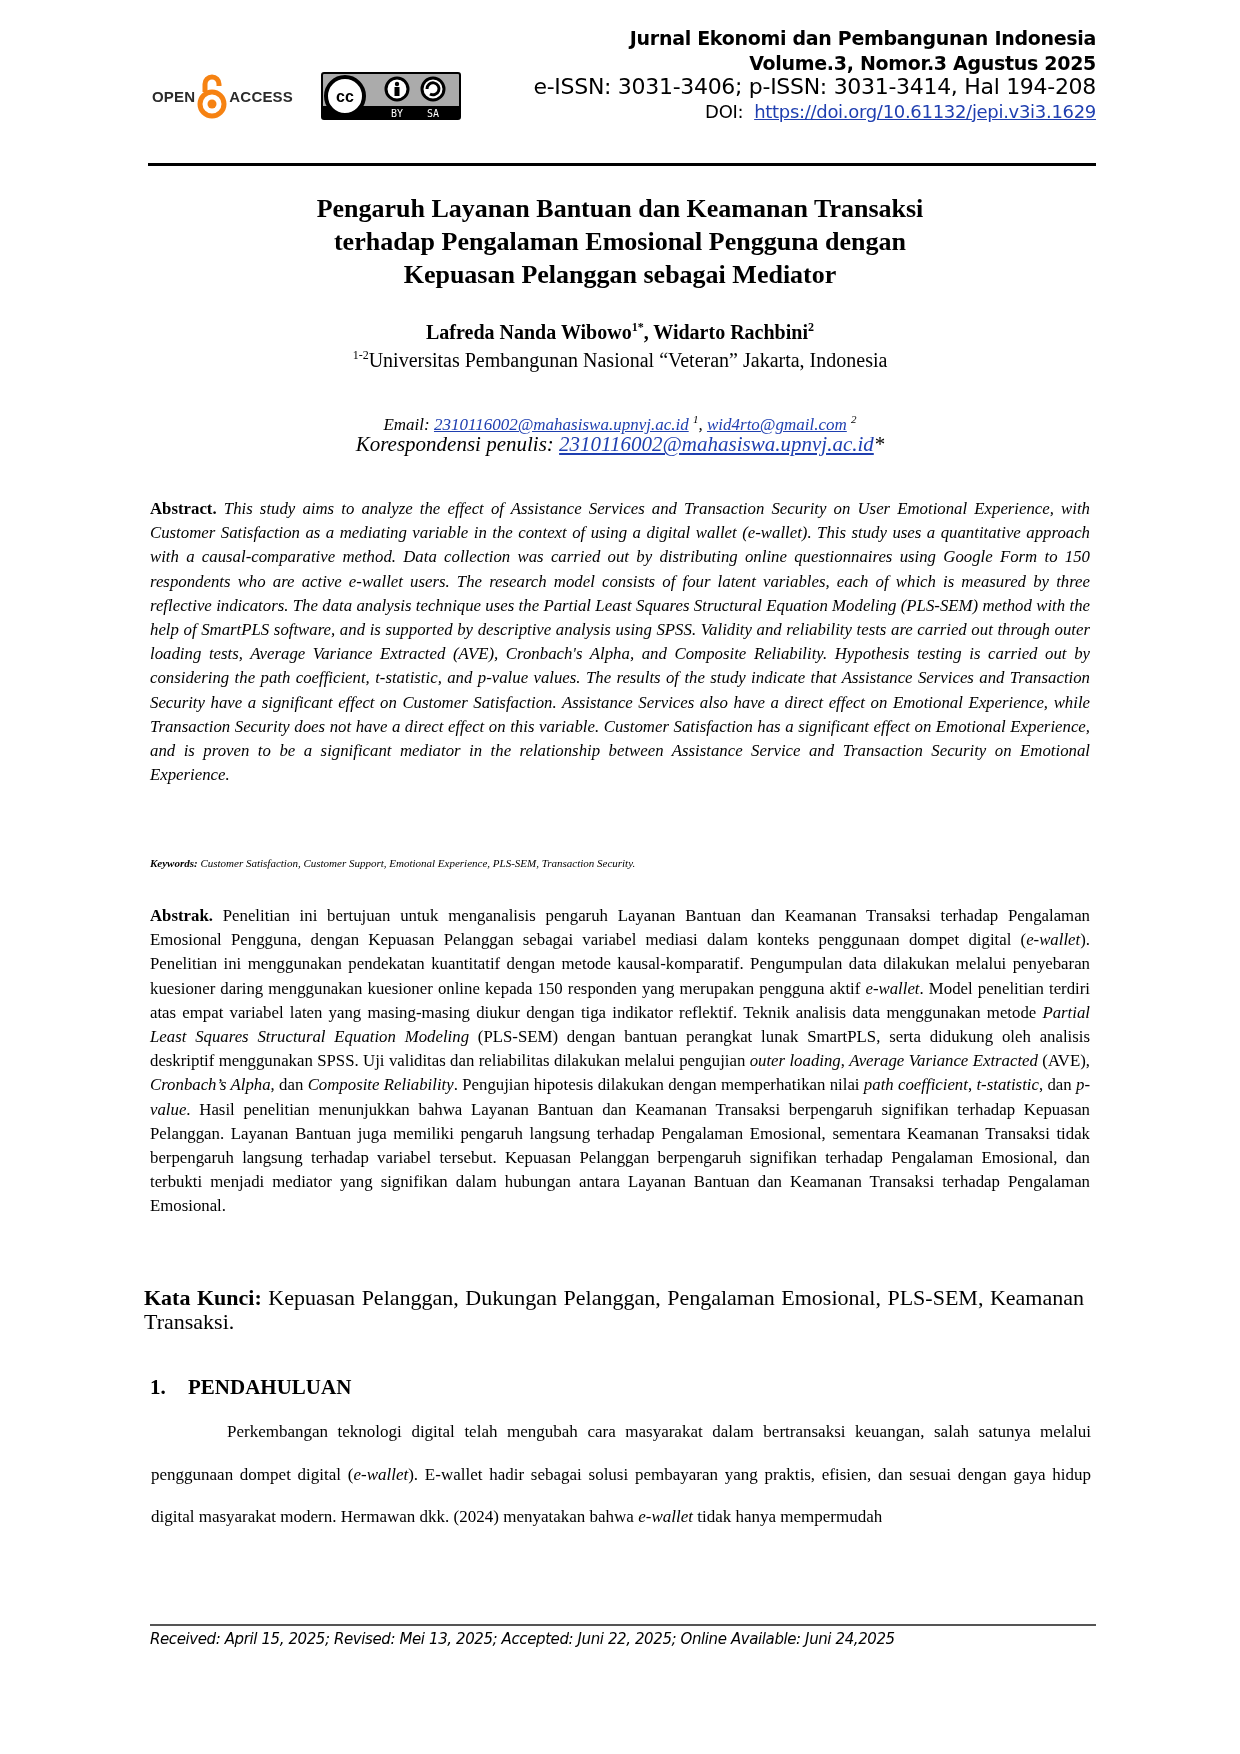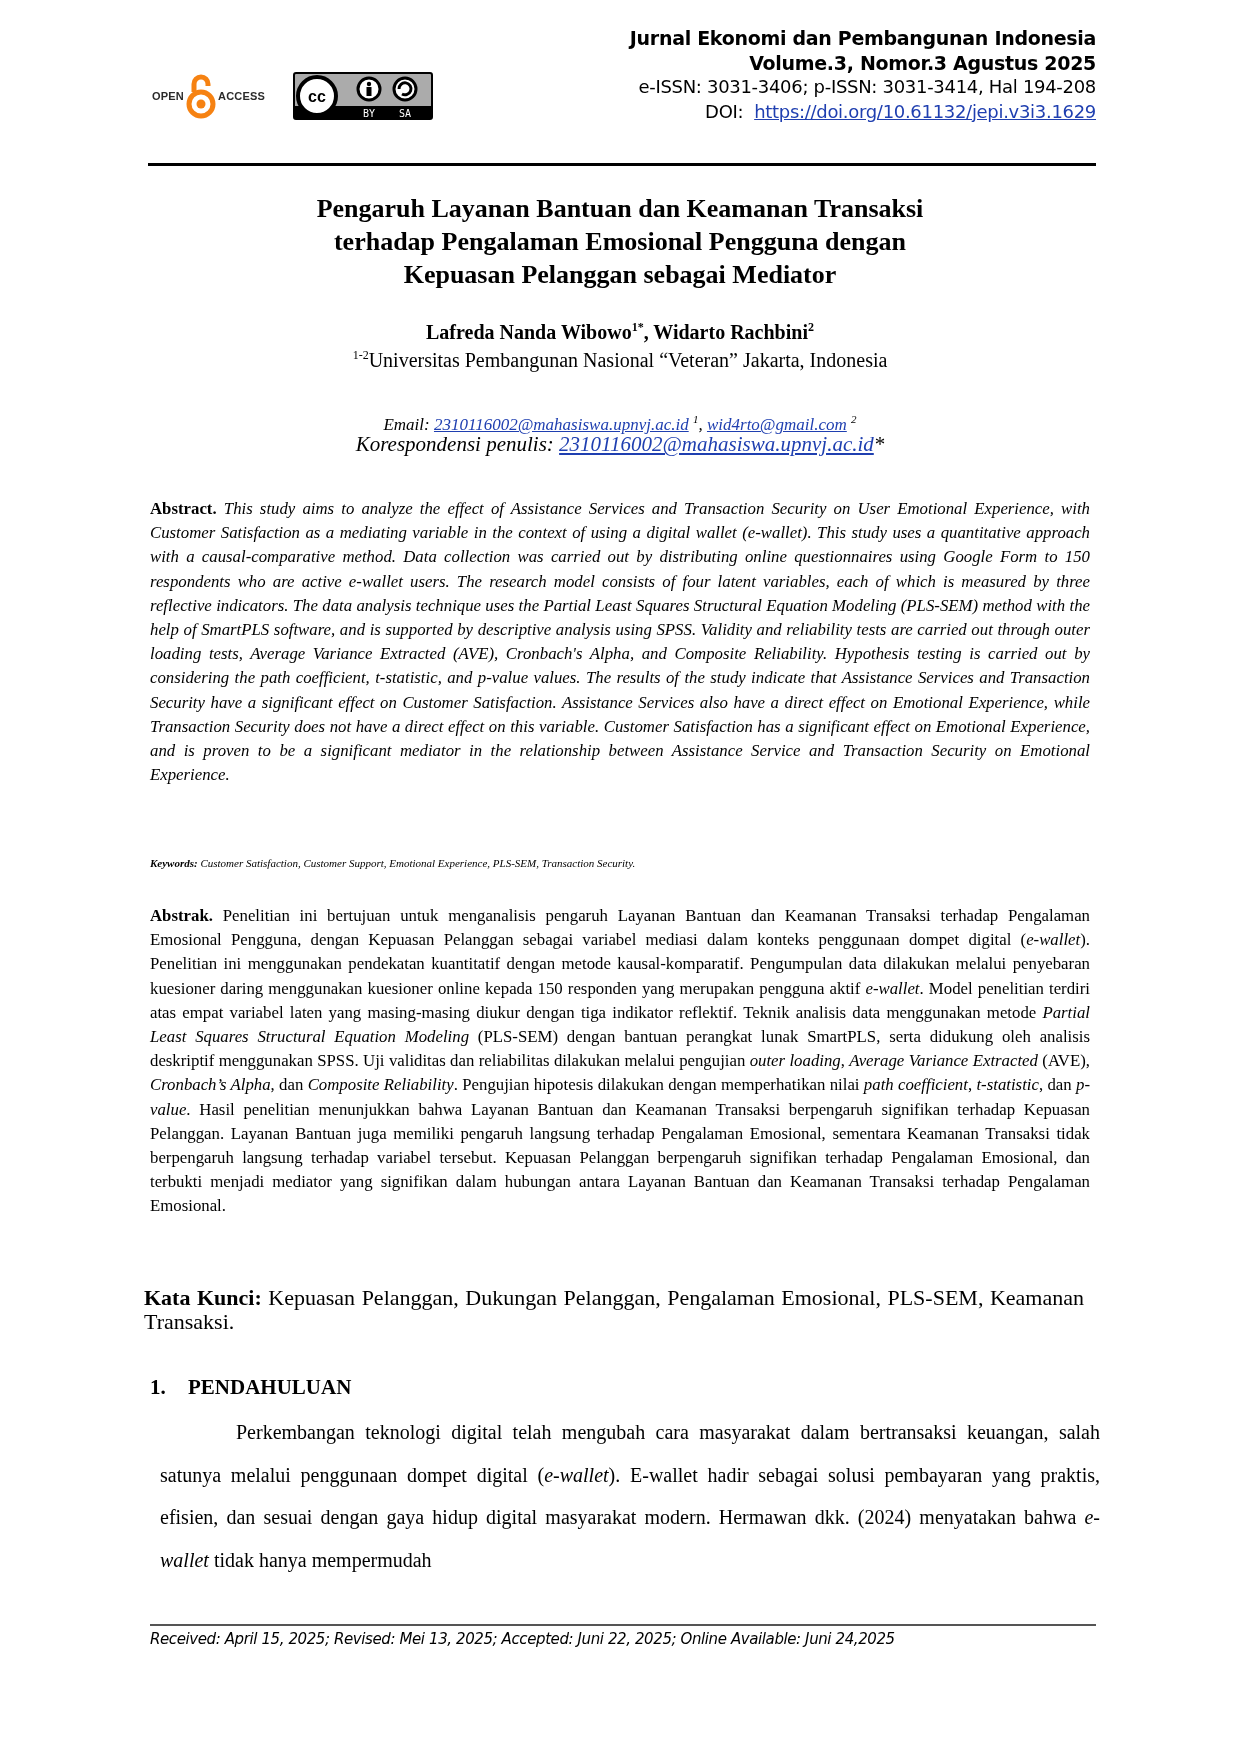--- a/index.html
+++ b/index.html
@@ -3,27 +3,27 @@
 <meta charset="utf-8">
 <style>
   html, body { margin: 0; padding: 0; background: #ffffff; }
   body { width: 1240px; height: 1754px; position: relative; overflow: hidden; color: #000; }
   a { color: #1a0dab; text-decoration: underline; }
   .link-blue { color: #1f3fb0; }
 
   
   .header { position: absolute; left: 148px; top: 26px; width: 948px; height: 140px; }
   .logos { position: absolute; left: 4px; top: 46px; display: flex; align-items: center; gap: 28px; }
-  .oa { display: flex; align-items: center; font-family: "Liberation Sans", sans-serif; font-weight: bold; font-size: 11px; color: #2b2b2b; letter-spacing: 0.2px; }
+  .oa { display: flex; align-items: center; font-family: "Liberation Sans", sans-serif; font-weight: bold; font-size: 15px; color: #2b2b2b; letter-spacing: 0.2px; }
   .oa-lock { width: 30px; height: 48px; margin: 0 2px; }
   .cc { width: 140px; height: 48px; }
   .journal-info { position: absolute; right: 0; top: 0; text-align: right; font-family: "DejaVu Sans", sans-serif; line-height: 24.5px; font-size: 18px; }
   .journal-info .jt { font-weight: bold; font-size: 19px; letter-spacing: -0.3px; }
   .journal-info .vol { font-weight: bold; font-size: 19px; letter-spacing: -0.3px; }
-  .journal-info .issn { font-size: 18px; letter-spacing: -0.3px; }
+  .journal-info .issn { font-size: 22px; letter-spacing: -0.3px; }
   .journal-info .doi { font-size: 18px; letter-spacing: -0.3px; }
   .journal-info .avail { font-size: 17px; letter-spacing: -0.3px; }
   .journal-info .avail .lbl { font-style: italic; }
   .header-rule { position: absolute; left: 148px; top: 163px; width: 948px; height: 3px; background: #000; }
 
   
   .title { position: absolute; left: 150px; top: 192px; width: 940px; text-align: center; font-family: "Liberation Serif", serif; font-weight: bold; font-size: 26px; line-height: 33px; }
   .authors { position: absolute; left: 150px; top: 320px; width: 940px; text-align: center; font-family: "Liberation Serif", serif; font-weight: bold; font-size: 20px; }
   .authors sup { font-size: 12px; }
   .affil { position: absolute; left: 150px; top: 348px; width: 940px; text-align: center; font-family: "Liberation Serif", serif; font-size: 20px; }
@@ -39,21 +39,21 @@
   .keywords-en .lbl { font-style: normal; font-weight: bold; font-style: italic; }
   .abstract-id { position: absolute; left: 150px; top: 904px; width: 940px; font-family: "Liberation Serif", serif; font-size: 16.8px; line-height: 24.2px; text-align: justify; }
   .abstract-id .lbl { font-weight: bold; }
   .abstract-id i { font-style: italic; }
   .keywords-id { position: absolute; left: 144px; top: 1286px; width: 940px; font-family: Liberation Serif, serif; font-size: 22px; line-height: 24.2px; text-align: justify; }
   .keywords-id .lbl { font-weight: bold; }
 
   
   .section-heading { position: absolute; left: 150px; top: 1375px; font-family: "Liberation Serif", serif; font-weight: bold; font-size: 21px; }
   .section-heading .num { display: inline-block; width: 38px; }
-  .body-text { position: absolute; left: 160px; top: 1411px; width: 940px; font-family: "Liberation Serif", serif; font-size: 20px; line-height: 42.5px; text-align: justify; text-indent: 76px; }
+  .body-text { position: absolute; left: 151px; top: 1411px; width: 940px; font-family: "Liberation Serif", serif; font-size: 17px; line-height: 42.5px; text-align: justify; text-indent: 76px; }
 
   
   .footer-rule { position: absolute; left: 150px; top: 1624px; width: 946px; height: 2px; background: #555; }
   .footer-text { position: absolute; left: 150px; top: 1630px; font-family: "DejaVu Sans", sans-serif; font-style: italic; font-size: 15px; letter-spacing: -0.4px; }
 </style>
 </head>
 <body>
 
 <div class="header">
   <div class="logos">

